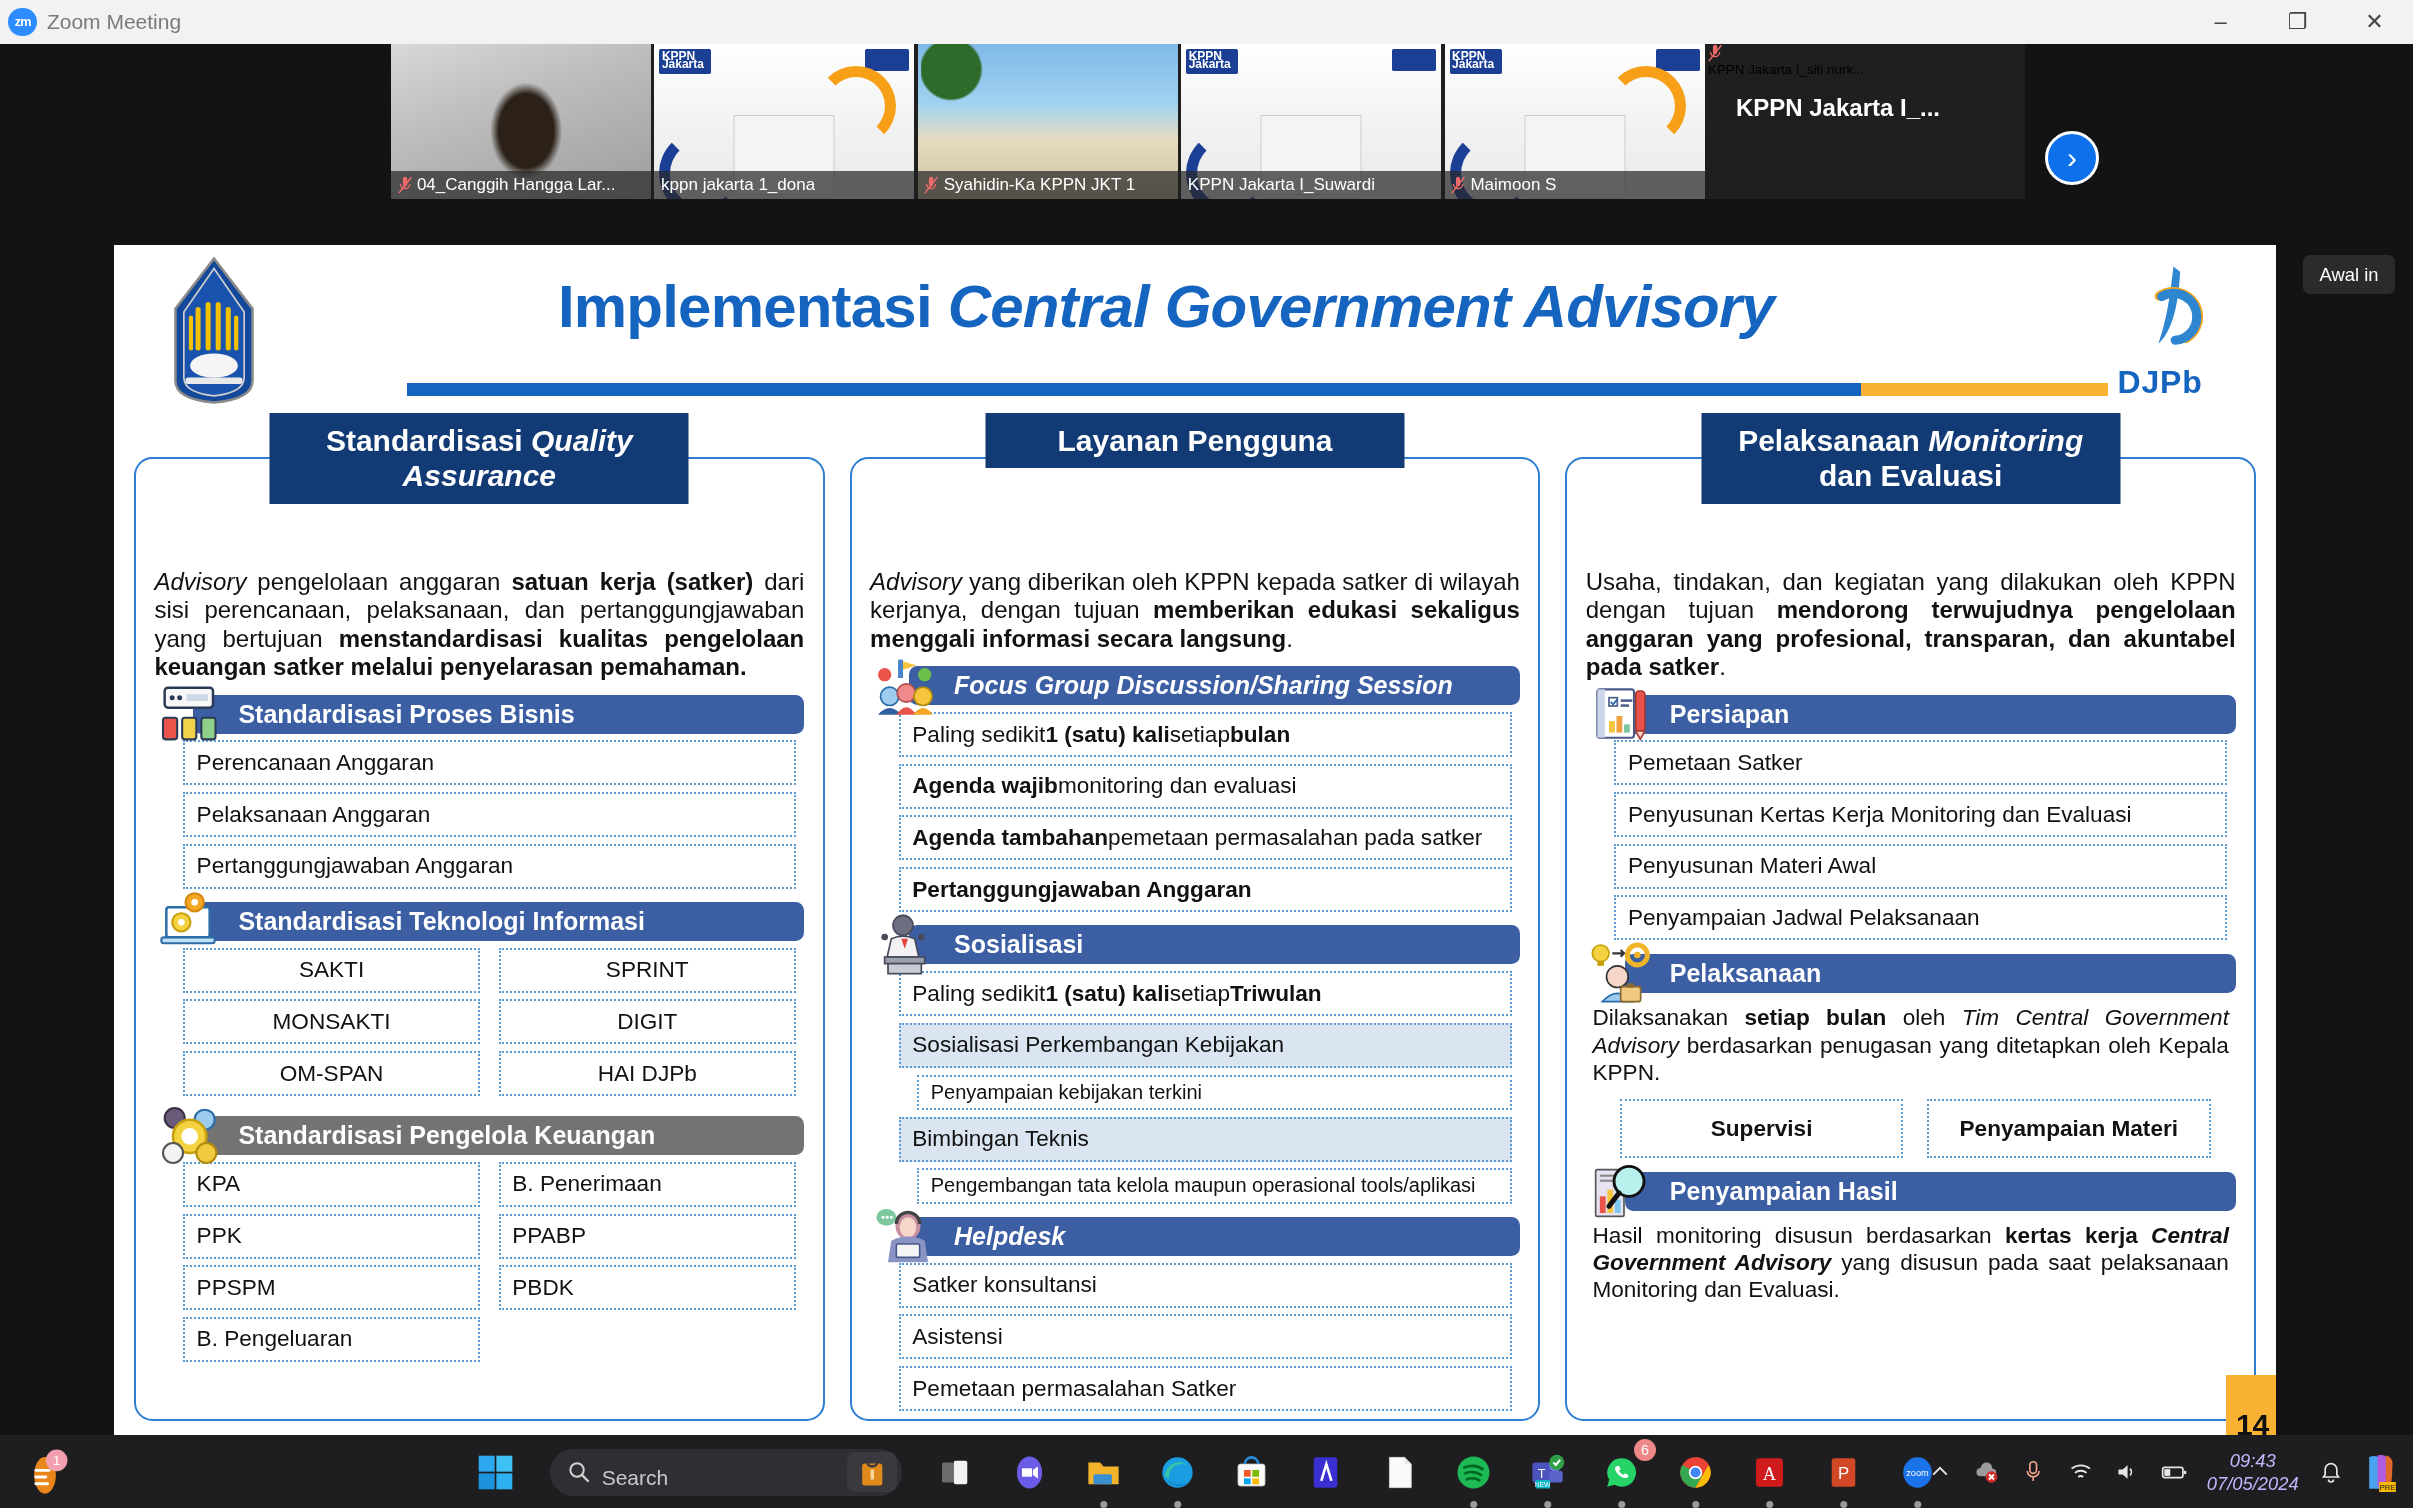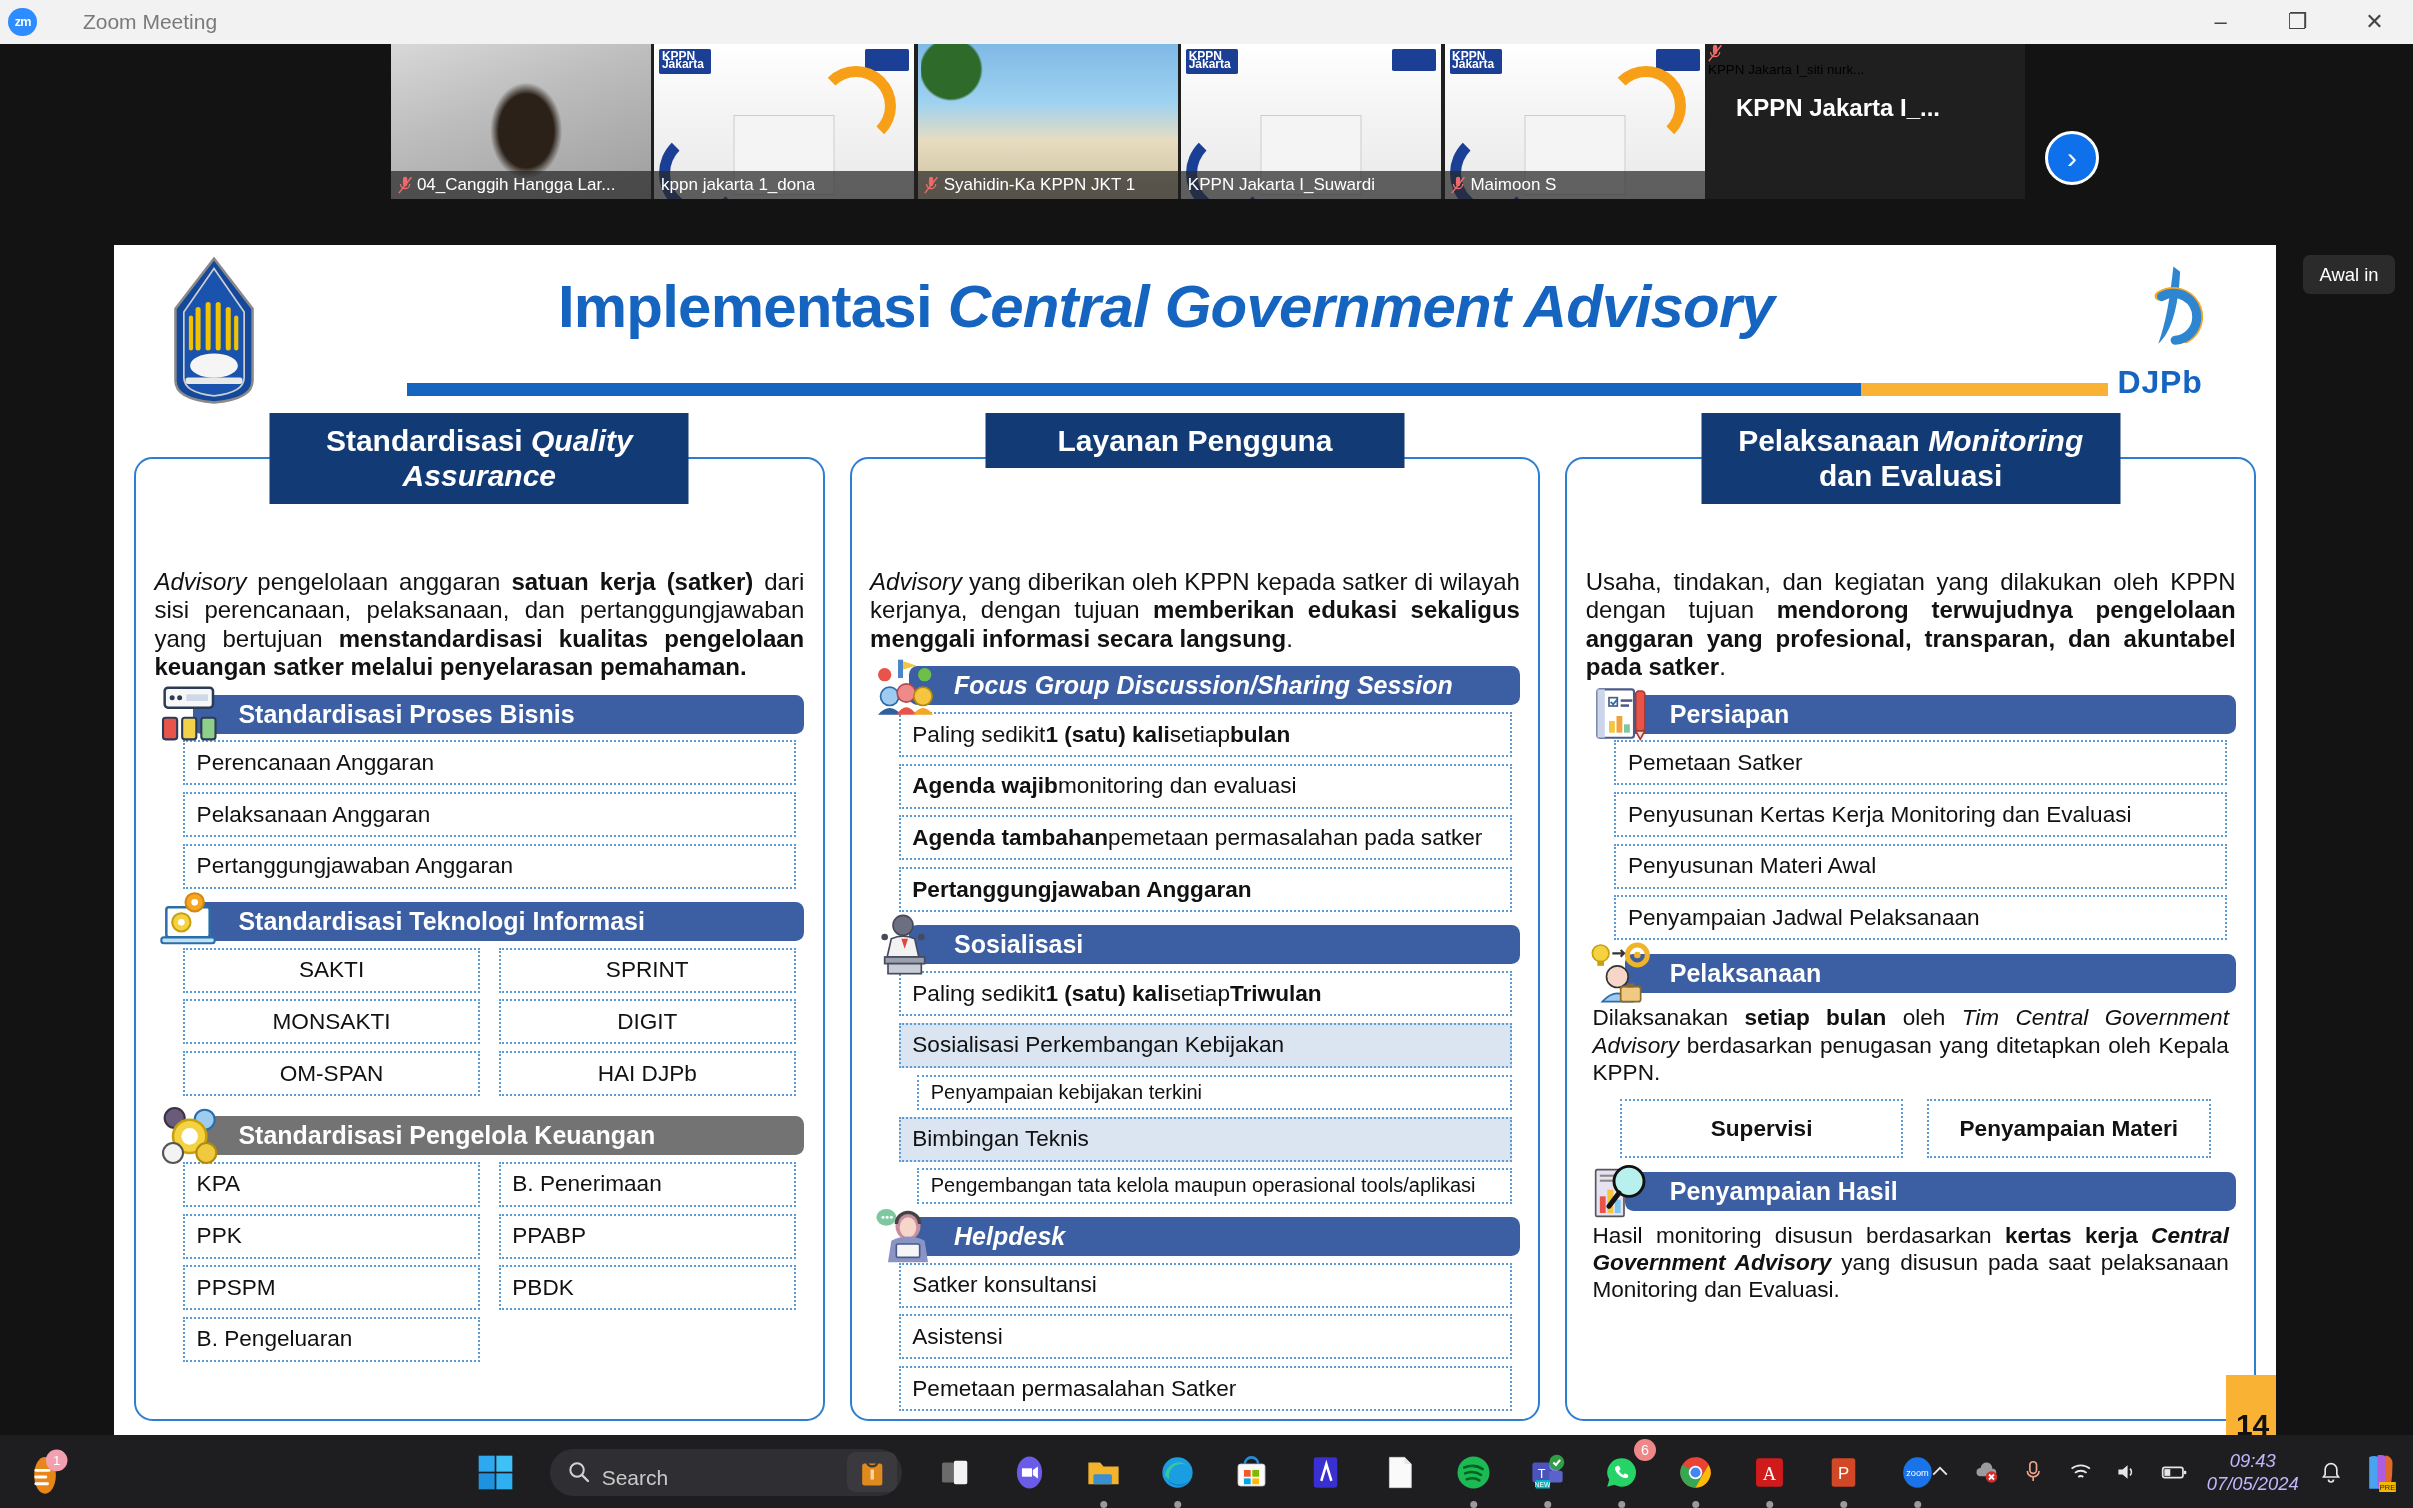--- a/index.html
+++ b/index.html
@@ -6,21 +6,21 @@
   html,body { width:2413px; height:1508px; overflow:hidden; }
   body {
     font-family: "Liberation Sans", sans-serif;
     background:#1b1b1b;
     position:relative;
   }
 
   
   #titlebar{
     position:absolute; left:0; top:0; width:2413px; height:44px;
-    background:#f2f2f2; display:flex; align-items:center;gap:36px;
+    background:#f2f2f2; display:flex; align-items:center;
   }
   #zoom-logo{
     width:28.5px;height:28.5px;border-radius:50%;background:#2d8cff;margin-left:8.4px;
     color:#fff;font-size:12.6px;font-weight:bold;display:flex;align-items:center;justify-content:center;
     letter-spacing:-0.8px;
   }
   #titlebar .ttl{ margin-left:10px;font-size:21px;color:#7a7a7a; }
   #win-btns{ margin-left:auto;display:flex; }
   #win-btns div{
     width:77px;height:44px;display:flex;align-items:center;justify-content:center;

